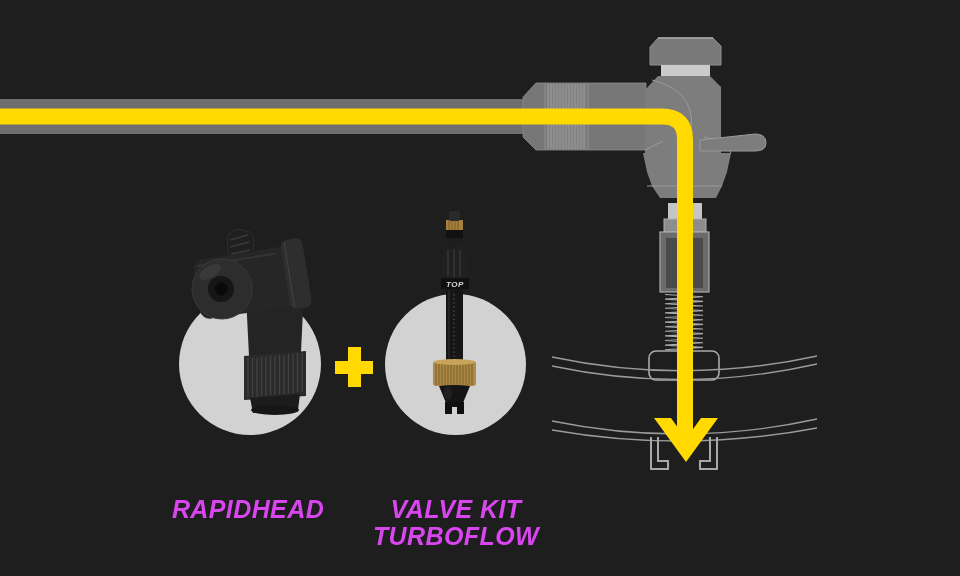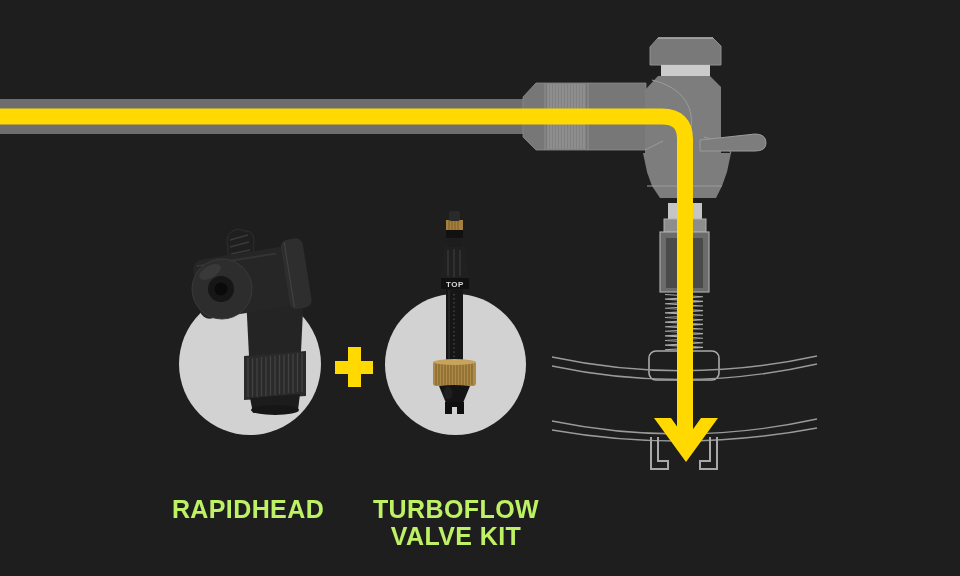--- a/index.html
+++ b/index.html
@@ -1,32 +1,33 @@
 <!DOCTYPE html>
 <html><head>
 <meta charset="utf-8">
 <style>
   html,body{margin:0;padding:0;background:#000;}
   .stage{
     position:relative;width:960px;height:576px;overflow:hidden;
     background:#1e1e1e;
     font-family:"Liberation Sans",sans-serif;
+    font-style:italic;
   }
   .layer{position:absolute;left:0;top:0;}
   .circle{
     position:absolute;border-radius:50%;background:#d2d2d2;
   }
   .circle-rapidhead{left:179px;top:293px;width:142px;height:142px;}
   .circle-turboflow{left:385px;top:294px;width:141px;height:141px;}
   .product-svg{position:absolute;}
   .plus{position:absolute;left:335px;top:347px;width:38px;height:40px;}
   .plus .bar-v{position:absolute;left:12.5px;top:0;width:13px;height:40px;background:#ffd900;}
   .plus .bar-h{position:absolute;left:0;top:13.5px;width:38px;height:13px;background:#ffd900;}
   .label{
-    position:absolute;width:210px;text-align:center;color:#bef264;
+    position:absolute;width:210px;text-align:center;color:#d946ef;
     font-size:25px;font-weight:700;line-height:27px;letter-spacing:0.4px;
   }
   .label-rapidhead{left:143px;top:496px;}
   .label-turboflow{left:351px;top:496px;}
   .label-clogfree{left:579px;top:496px;}
 </style>
 </head>
 <body>
 
 <div class="stage">
@@ -158,18 +159,18 @@
   <div class="plus">
     <span class="bar-v"></span>
     <span class="bar-h"></span>
   </div>
 
   <div class="label label-rapidhead">
     <div>RAPIDHEAD</div>
   </div>
 
   <div class="label label-turboflow">
+    <div>VALVE KIT</div>
     <div>TURBOFLOW</div>
-    <div>VALVE KIT</div>
   </div>
 
 
 </div>
 
 </body></html>

